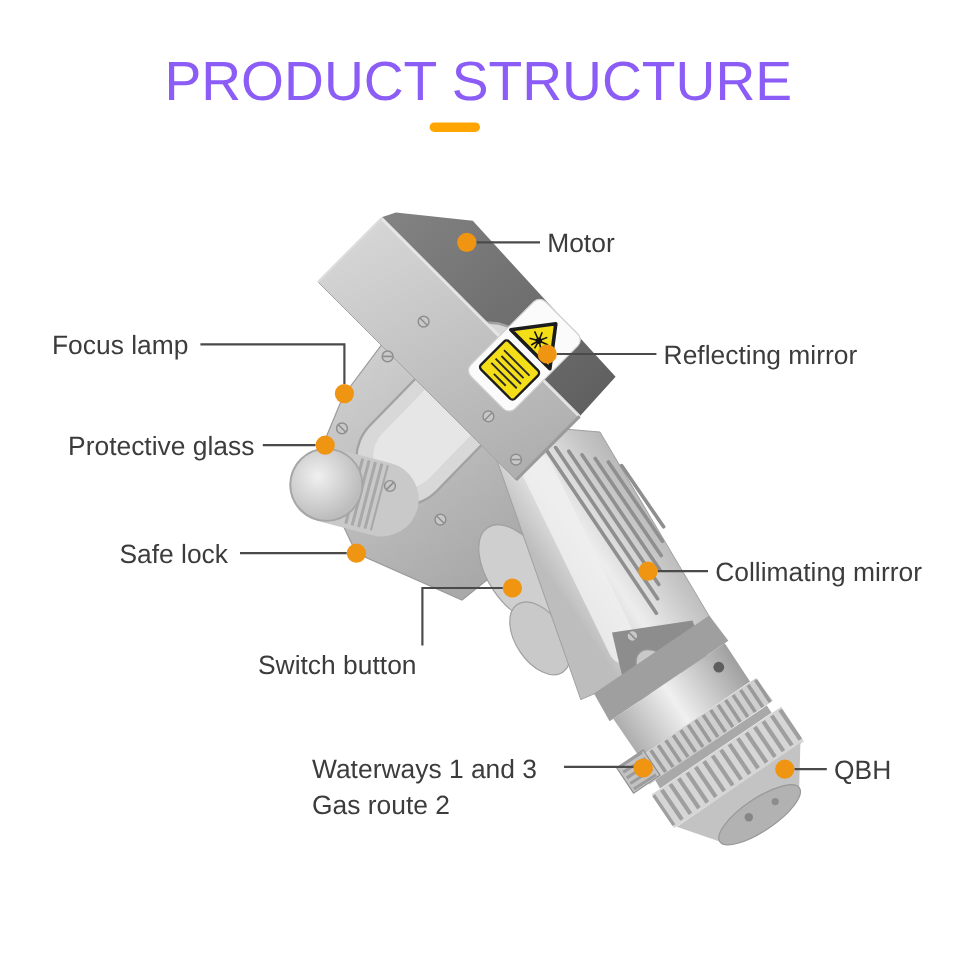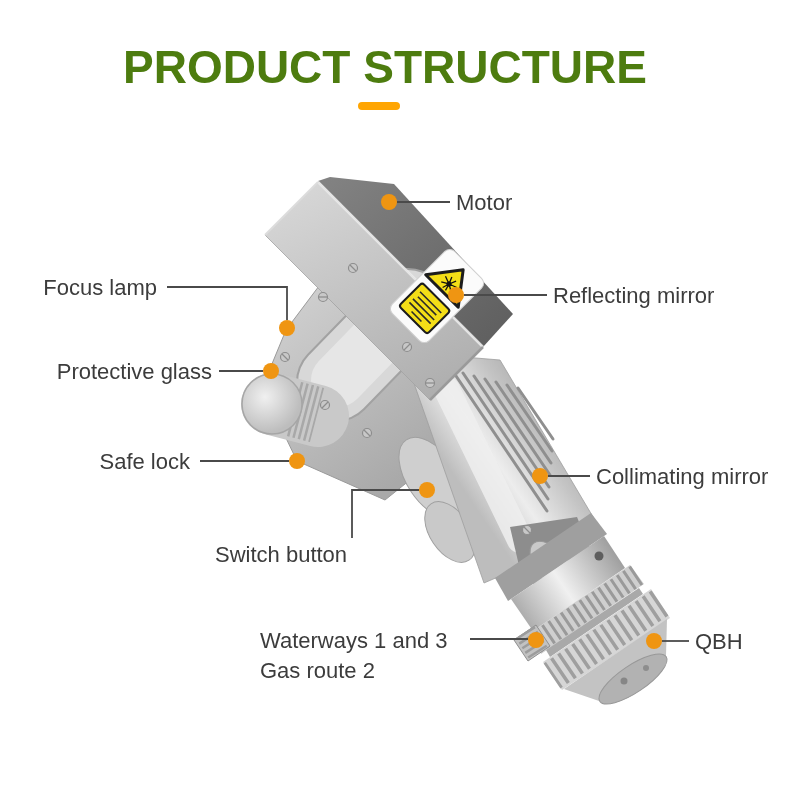--- a/index.html
+++ b/index.html
@@ -1,19 +1,19 @@
 <!DOCTYPE html>
 <html><head>
 <meta charset="utf-8">
 <style>
   html,body{margin:0;padding:0;background:#fff;}
   #stage{position:relative;width:800px;height:800px;background:#ffffff;overflow:hidden;
          font-family:"Liberation Sans", sans-serif;}
-  .title{position:absolute;left:123px;top:44px;font-size:46px;line-height:1;
-         font-weight:bold;letter-spacing:0px;color:#4d7c0f;white-space:nowrap;}
+  .title{position:absolute;left:137px;top:44px;font-size:46px;line-height:1;
+         font-weight:normal;letter-spacing:0px;color:#8b5cf6;white-space:nowrap;}
   .underline{position:absolute;left:358px;top:102px;width:42px;height:8px;
          border-radius:4px;background:#ffa502;}
   svg{position:absolute;left:0;top:0;}
   .callout{stroke-width:1.8;fill:none;}
   .lbl{font-size:22px;fill:#3c3c3c;}
   .screw{fill:#c8c8c8;stroke:#8d8d8d;stroke-width:1.2;}
   .slot{stroke:#8d8d8d;stroke-width:1.3;}
 </style>
 </head>
 <body>

